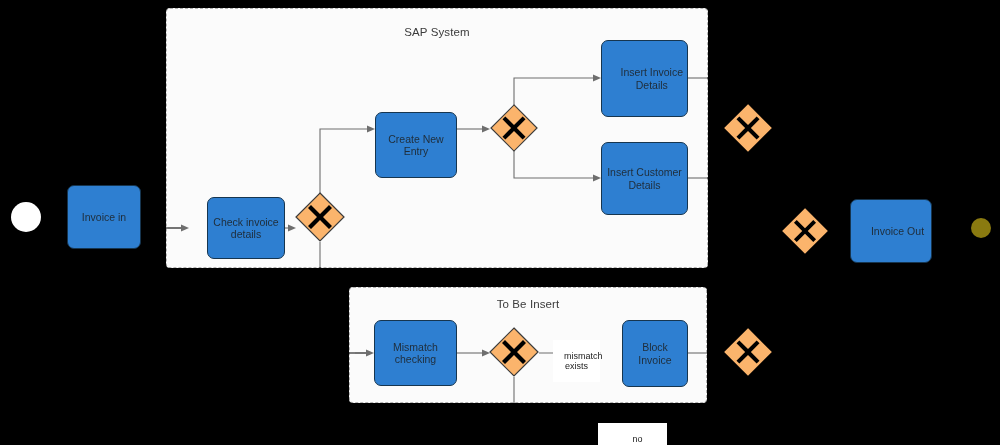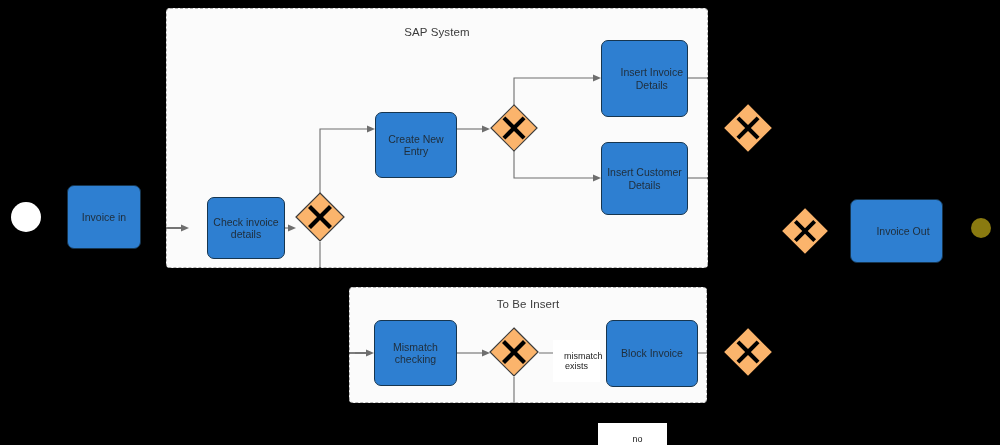--- a/index.html
+++ b/index.html
@@ -170,25 +170,25 @@
   <div class="task" style="left:601px;top:142px;width:87px;height:73px;">
     <span style="white-space:pre-line">Insert Customer
 Details</span>
   </div>
 
   <div class="task" style="left:374px;top:320px;width:83px;height:66px;">
     <span style="white-space:pre-line">Mismatch
 checking</span>
   </div>
 
-  <div class="task" style="left:606px;top:320px;width:92px;height:67px;">
+  <div class="task" style="left:622px;top:320px;width:66px;height:67px;">
     <span style="white-space:pre-line">Block Invoice</span>
   </div>
 
-  <div class="task" style="left:850px;top:199px;width:93px;height:64px;padding-left:17px;">
+  <div class="task" style="left:850px;top:199px;width:82px;height:64px;padding-left:17px;">
     <span style="white-space:pre-line">Invoice Out</span>
   </div>
 
   <div class="gw" style="left:295px;top:192px;width:50px;height:50px;">
     <svg viewBox="0 0 50 50" width="50" height="50">
       <polygon points="25,1 49,25 25,49 1,25" fill="#fbb46c" stroke="#3b3b3b" stroke-width="1.2"></polygon>
       <path d="M16,13 L25,22 L34,13 L37,16 L28,25 L37,34 L34,37 L25,28 L16,37 L13,34 L22,25 L13,16 Z" fill="#000"></path>
     </svg>
   </div>
 

